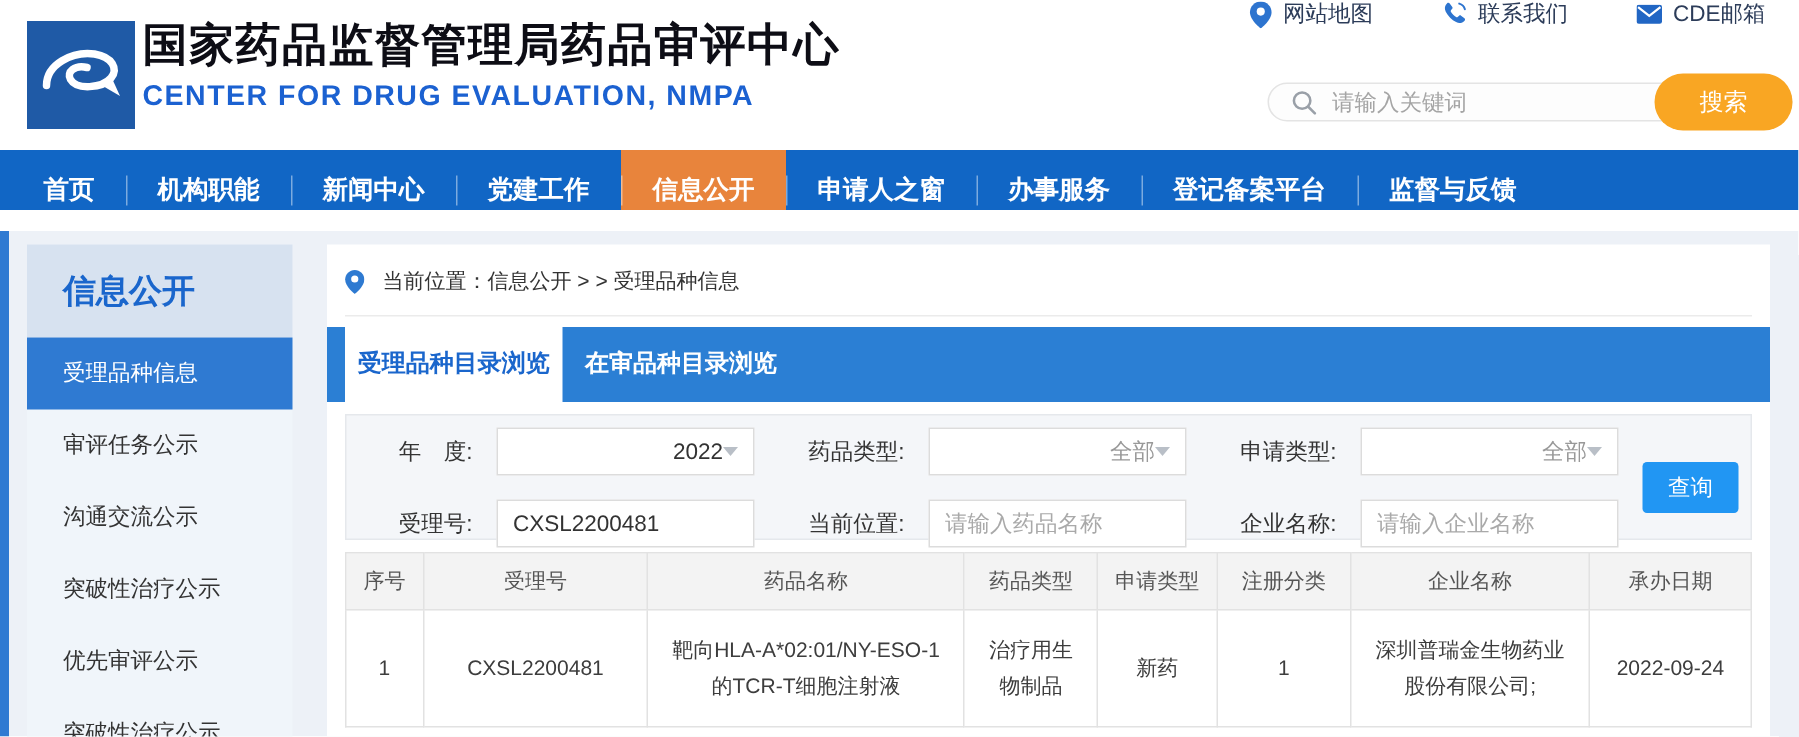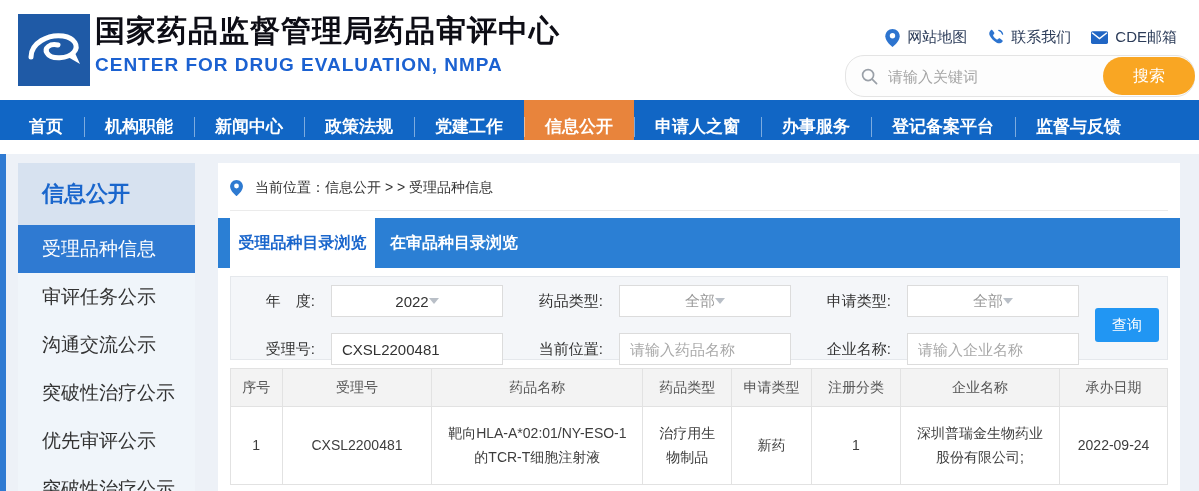--- a/index.html
+++ b/index.html
@@ -7,24 +7,24 @@
   body {
     position: relative; overflow: hidden; background:#fff;
     font-family: "Liberation Sans", "DejaVu Sans", sans-serif;
   }
   
   .header { position:absolute; top:0; left:0; width:1199px; height:100px; background:#fff; }
   .logo { position:absolute; left:18px; top:14px; width:72px; height:72px; background:#1f5aa6; }
   .brand { position:absolute; left:95px; top:13px; }
   .brand-title { font-size:30px; font-weight:bold; color:#0d0d15; letter-spacing:1px; line-height:36px;}
   .brand-sub { margin-top:5px; font-size:19px; font-weight:bold; color:#1b61d1; letter-spacing:1px; }
-  .quick-links { position:absolute; right:22px; top:28px; display:flex; gap:20px; align-items:flex-end; }
+  .quick-links { position:absolute; right:22px; top:0; display:flex; gap:46px; align-items:flex-end; }
   .quick-link { display:flex; align-items:center; gap:7px; font-size:15px; color:#2c3c59; cursor:pointer; }
   .quick-link svg { display:block; }
-  .search-bar { position:absolute; left:845px; top:55px; width:350px; height:42px;
+  .search-bar { position:absolute; left:845px; top:55px; width:350px; height:26px;
     border:1px solid #e4e4e4; border-radius:19px; background:#fdfdfd; display:flex; align-items:center; }
   .search-bar svg { margin-left:15px; flex:none; }
   .search-input { flex:1; border:none; outline:none; background:transparent; font-size:15px;
     padding:0 10px; color:#333; font-family:inherit; }
   .search-input::placeholder { color:#a5a5a5; }
   .search-btn { flex:none; width:92px; height:38px; margin-right:-1px; border:none; border-radius:19px;
     background:#f9a623; color:#fff; font-size:16px; cursor:pointer; font-family:inherit; }
   
   .nav { position:absolute; top:100px; left:0; width:1199px; height:40px; background:#1166c5;
     display:flex; padding-left:8px; }
@@ -33,37 +33,37 @@
   .nav-item + .nav-item::before { content:""; position:absolute; left:0; top:17px; width:1px; height:20px;
     background:rgba(255,255,255,.45); }
   .nav-item.active { background:#e8843c; }
   
   .page-bg { position:absolute; top:154px; left:0; width:1199px; height:337px; background:#edf1f7; }
   .left-strip { position:absolute; top:154px; left:0; width:6px; height:337px; background:#2f7ad2; }
   
   .sidebar { position:absolute; left:18px; top:163px; width:177px; height:350px; background:#f0f5fa; }
   .sidebar-title { height:62px; line-height:62px; padding-left:24px; background:#d7e2f0;
     color:#1a66cc; font-size:22px; font-weight:bold; }
-  .sidebar-item { height:48px; line-height:48px; padding-left:24px; font-size:19px; color:#333; cursor:pointer; }
+  .sidebar-item { height:48px; line-height:48px; padding-left:24px; font-size:15px; color:#333; cursor:pointer; }
   .sidebar-item.active { background:#2f7ad2; color:#fff; }
   
   .content { position:absolute; left:218px; top:163px; width:962px; height:328px; background:#fff; }
   .breadcrumb { display:flex; align-items:center; gap:12px; padding:16px 12px 13px 12px; font-size:14px; color:#333; }
   .bc-divider { margin:0 12px; height:1px; background:#ebebeb; }
   .tabbar { margin-top:7px; margin-left:0; height:50px; background:#2b7fd4; display:flex; padding-left:12px; }
   .tab { width:158px; text-align:center; line-height:50px; font-size:16px; font-weight:bold; color:#fff; cursor:pointer; }
   .tab.active { width:145px; background:#fff; color:#1a66cc; }
   
   .filter-panel { margin:8px 12px 0 12px; height:84px; background:#f4f6f9; border:1px solid #e5e8ec;
     display:grid; grid-template-columns:66px 172px 84px 172px 84px 172px 1fr; column-gap:8px; row-gap:9px;
     align-items:center; padding:8px 18px;gap:16px; }
   .f-label { text-align:right; font-size:15px; color:#333; white-space:nowrap; }
   .f-box { height:32px; border:1px solid #dcdcdc; background:#fff; display:flex; align-items:center;
     padding:0 10px; font-size:15px; color:#333; }
-  .f-select { justify-content:center; cursor:pointer; }
+  .f-select { justify-content:flex-end; cursor:pointer; }
   .f-select .muted { color:#999; }
   .caret { width:0; height:0; border-left:5px solid transparent; border-right:5px solid transparent;
     border-top:6px solid #b9bfc7; }
   .f-box input { width:100%; border:none; outline:none; font-size:15px; color:#333; font-family:inherit; background:transparent;}
   .f-box input::placeholder { color:#a9a9a9; }
   .query-btn { grid-column:7; grid-row:1 / span 2; justify-self:center; width:64px; height:34px;
     background:#2196f3; color:#fff; border:none; border-radius:3px; font-size:15px; cursor:pointer; font-family:inherit;}
   
   .table-wrap { margin:8px 12px 0 12px; }
   table { width:100%; border-collapse:collapse; table-layout:fixed; }
@@ -117,21 +117,20 @@
     </svg>
     <input class="search-input" type="text" placeholder="请输入关键词" style="">
     <button class="search-btn">搜索</button>
   </div>
 </div>
 
 <div class="nav">
   <div class="nav-item">首页</div>
   <div class="nav-item">机构职能</div>
   <div class="nav-item">新闻中心</div>
-  <div class="nav-item">政策法规</div>
   <div class="nav-item">党建工作</div>
   <div class="nav-item active">信息公开</div>
   <div class="nav-item">申请人之窗</div>
   <div class="nav-item">办事服务</div>
   <div class="nav-item">登记备案平台</div>
   <div class="nav-item">监督与反馈</div>
 </div>
 
 <div class="page-bg"></div>
 <div class="left-strip"></div>

